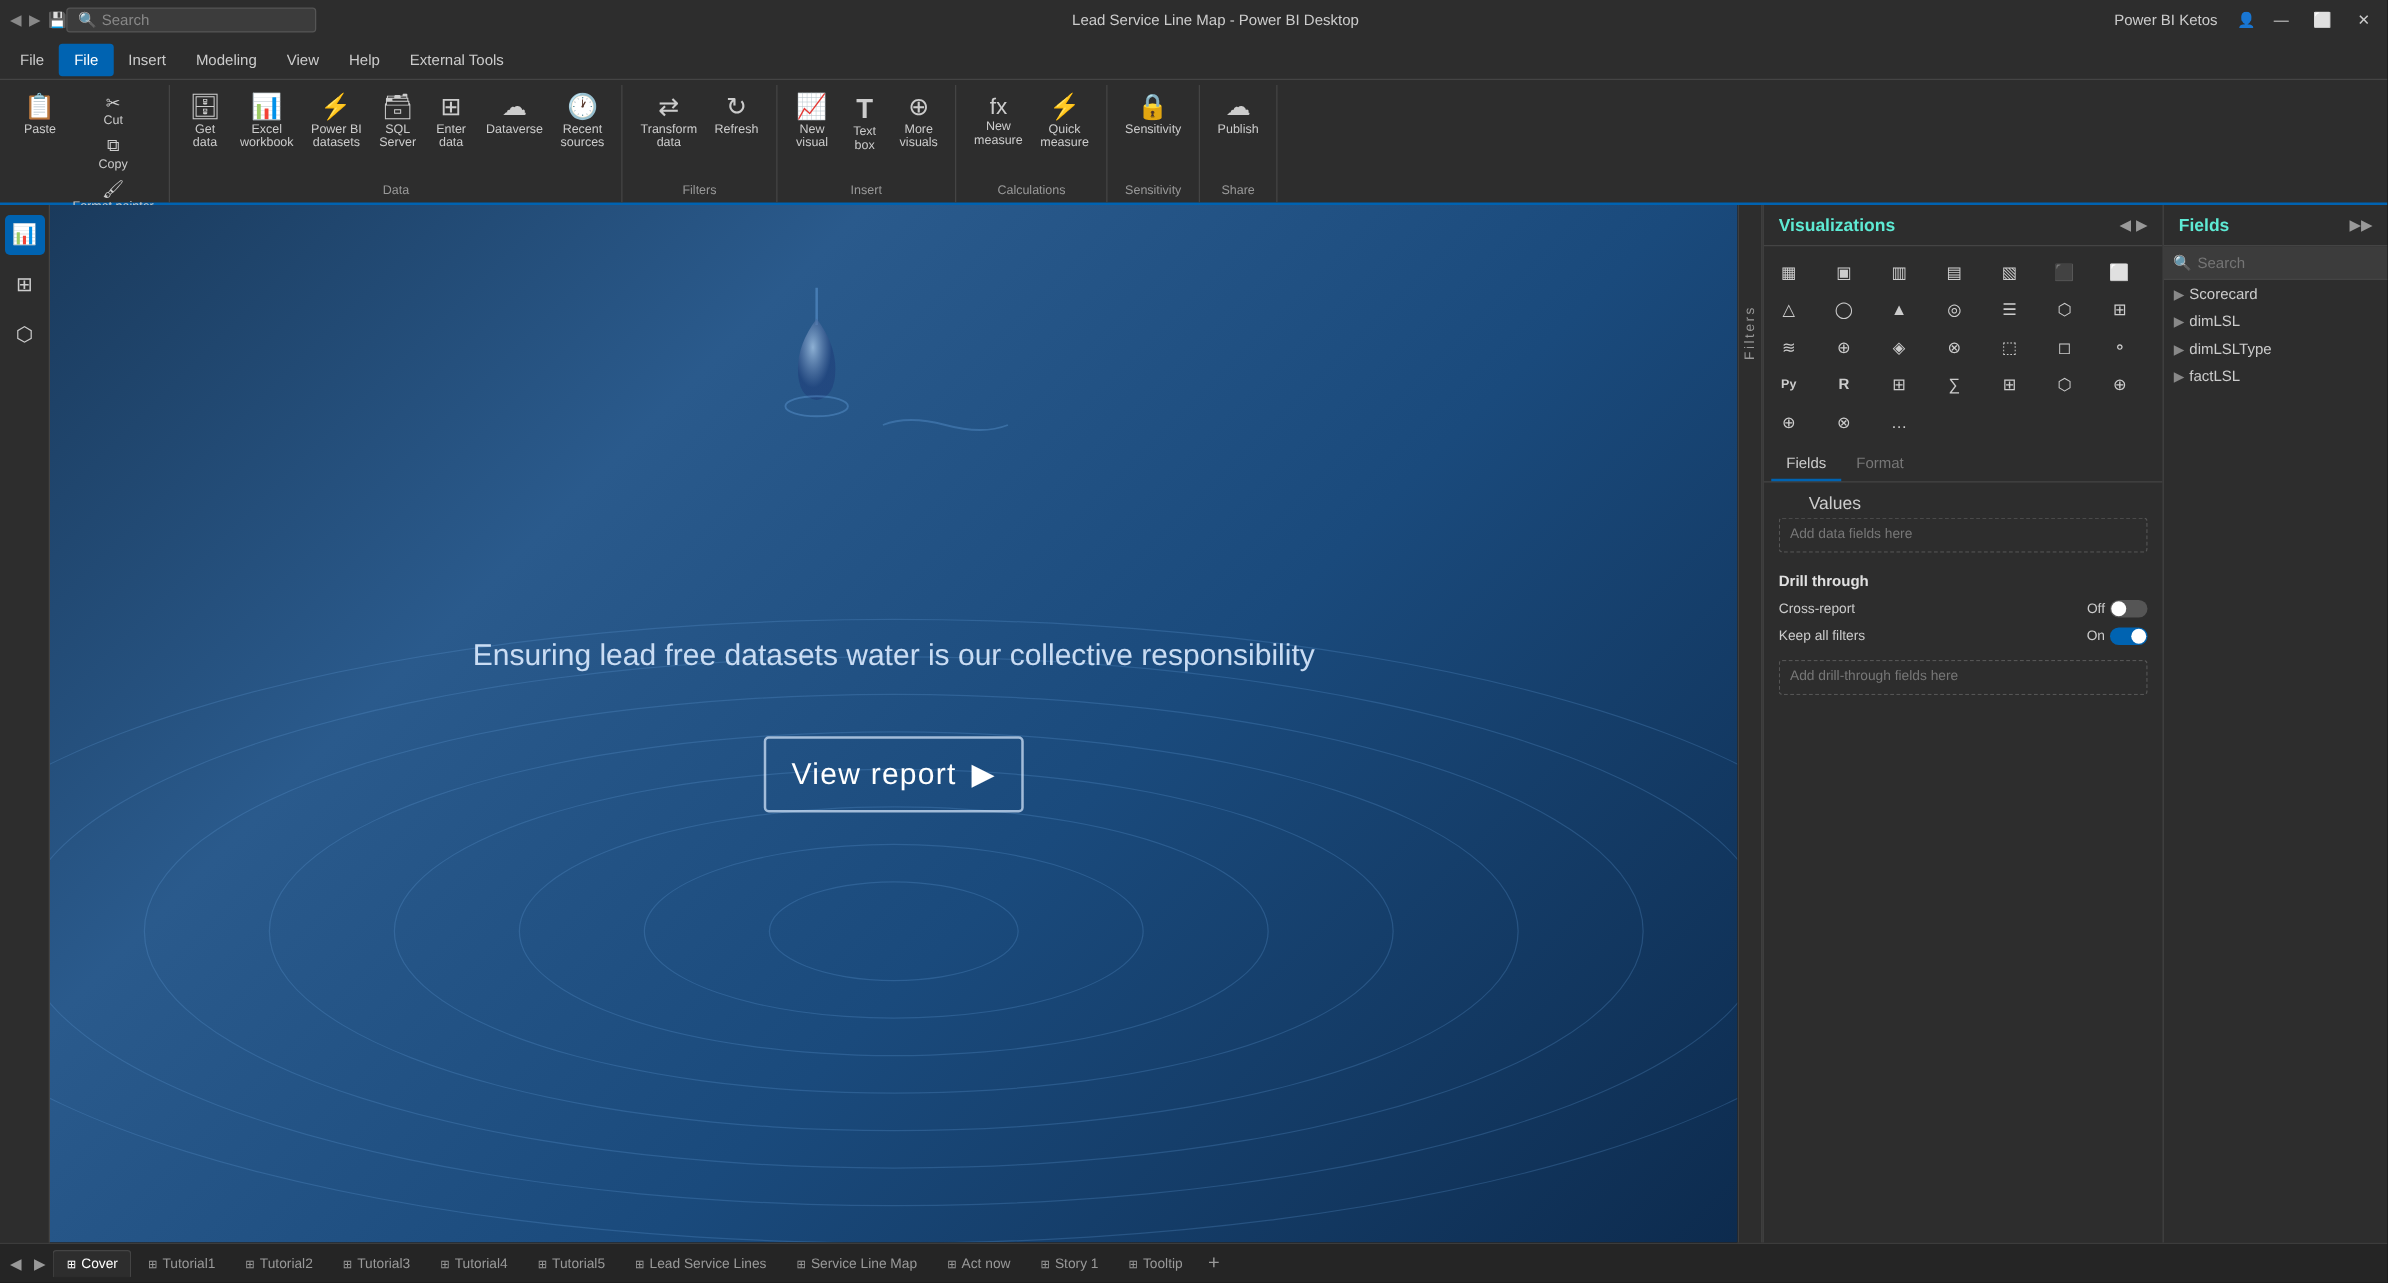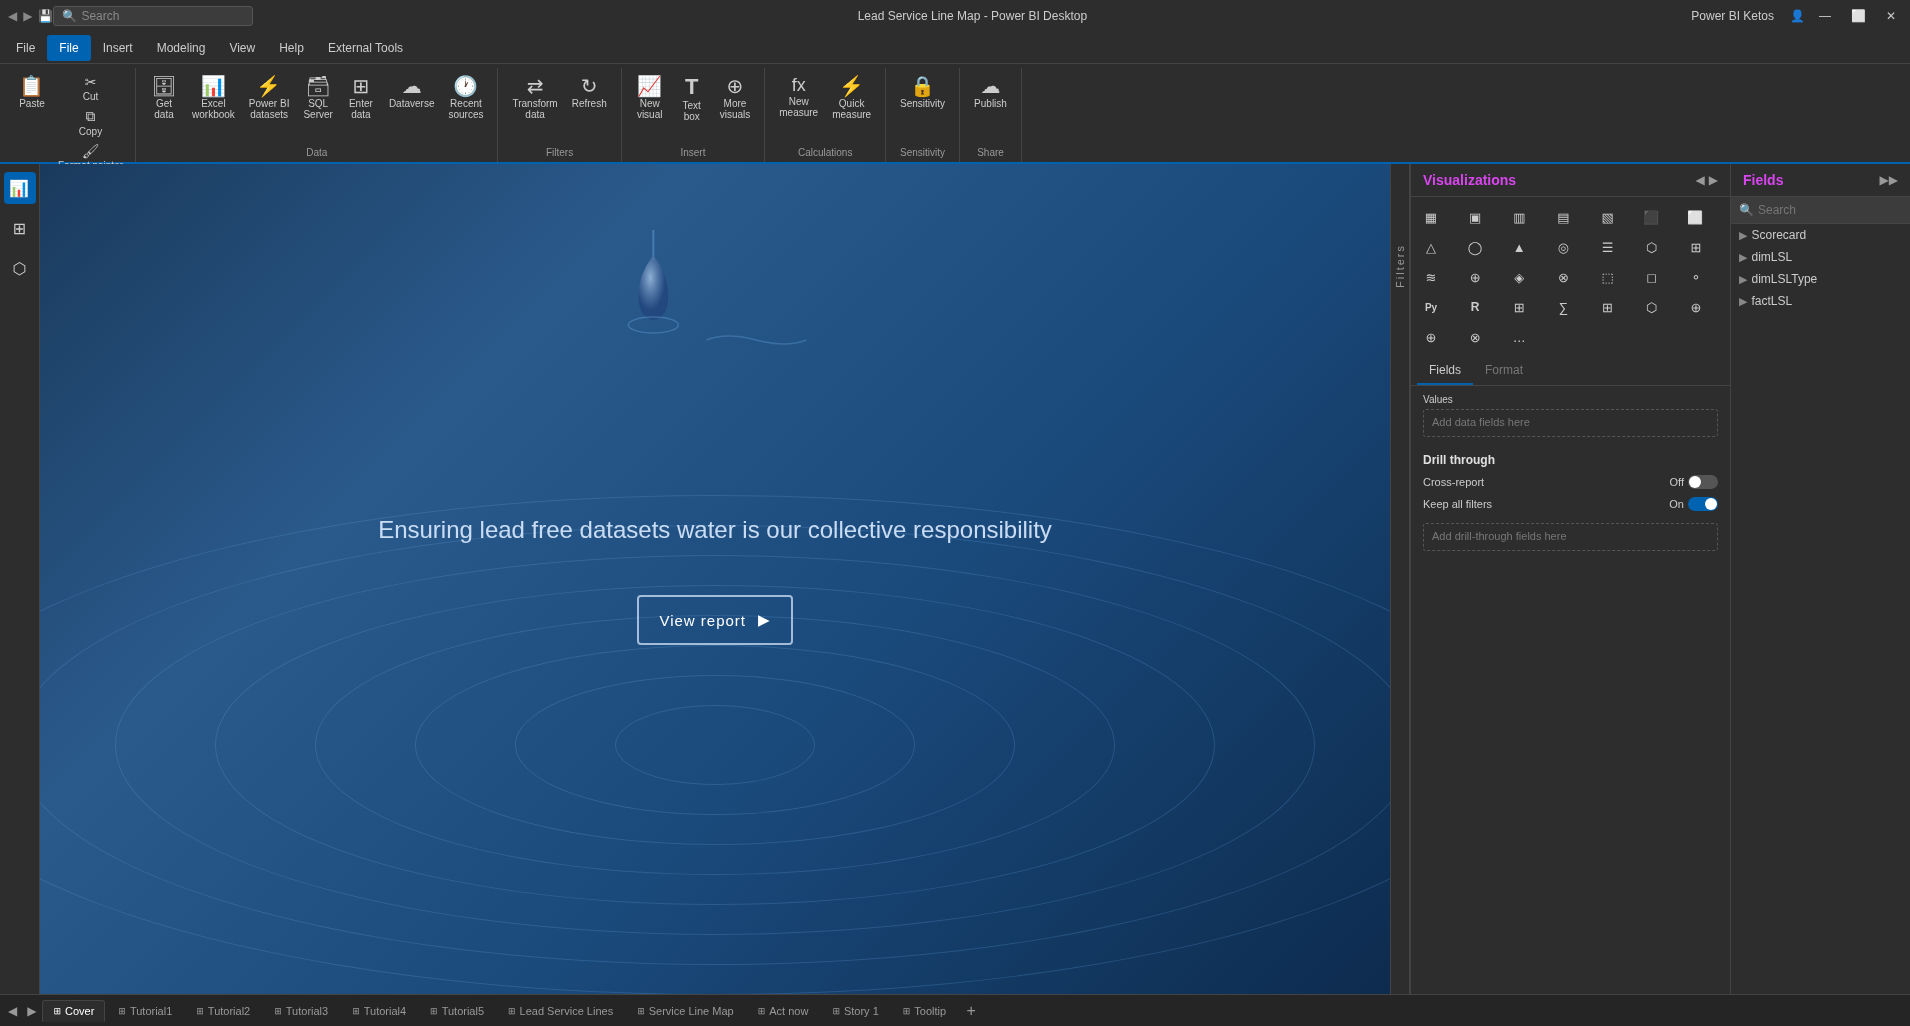--- a/index.html
+++ b/index.html
@@ -185,21 +185,21 @@
       font-weight: 300;
       color: rgba(220,235,255,0.9);
       margin-bottom: 48px;
       line-height: 1.4;
     }
     .view-report-btn {
       border: 2px solid rgba(220,235,255,0.7);
       background: transparent;
       color: white;
       padding: 14px 20px;
-      font-size: 15px;
+      font-size: 24px;
       cursor: pointer;
       border-radius: 4px;
       display: inline-flex;
       align-items: flex-end;
       gap: 12px;
       letter-spacing: 1px;
     }
 
     
     #filters-sidebar {
@@ -231,21 +231,21 @@
     .panel-header {
       display: flex;
       align-items: center;
       justify-content: space-between;
       padding: 8px 12px;
       border-bottom: 1px solid #444;
     }
     .panel-title {
       font-size: 14px;
       font-weight: 600;
-      color: #d946ef;
+      color: #5eead4;
     }
     .panel-nav-arrows {
       display: flex;
       gap: 4px;
       color: #999;
       cursor: pointer;
     }
 
     
     .viz-grid {
@@ -264,23 +264,24 @@
       border-radius: 3px;
       color: #ccc;
       font-size: 13px;
     }
 
     
     .panel-section {
       padding: 8px 12px;
     }
     .section-label {
-      font-size: 10px;
+      font-size: 14px;
       color: #ccc;
       margin-bottom: 4px;
+      margin-left: 24px;
     }
     .drop-zone {
       border: 1px dashed #555;
       border-radius: 3px;
       padding: 6px 8px;
       font-size: 11px;
       color: #777;
       min-height: 28px;
     }
     .drillthrough-header {

